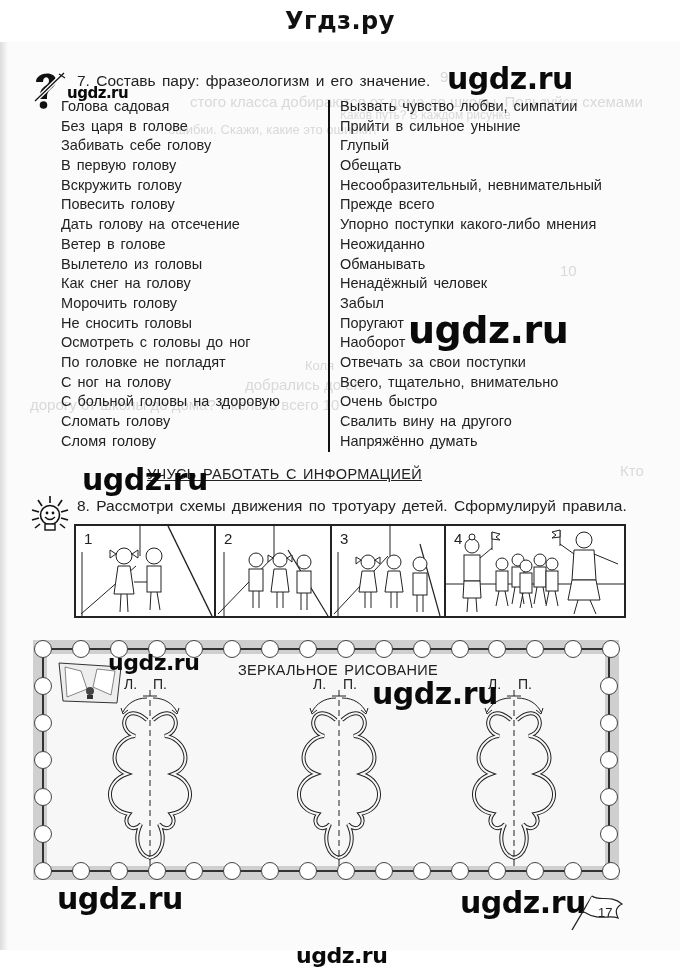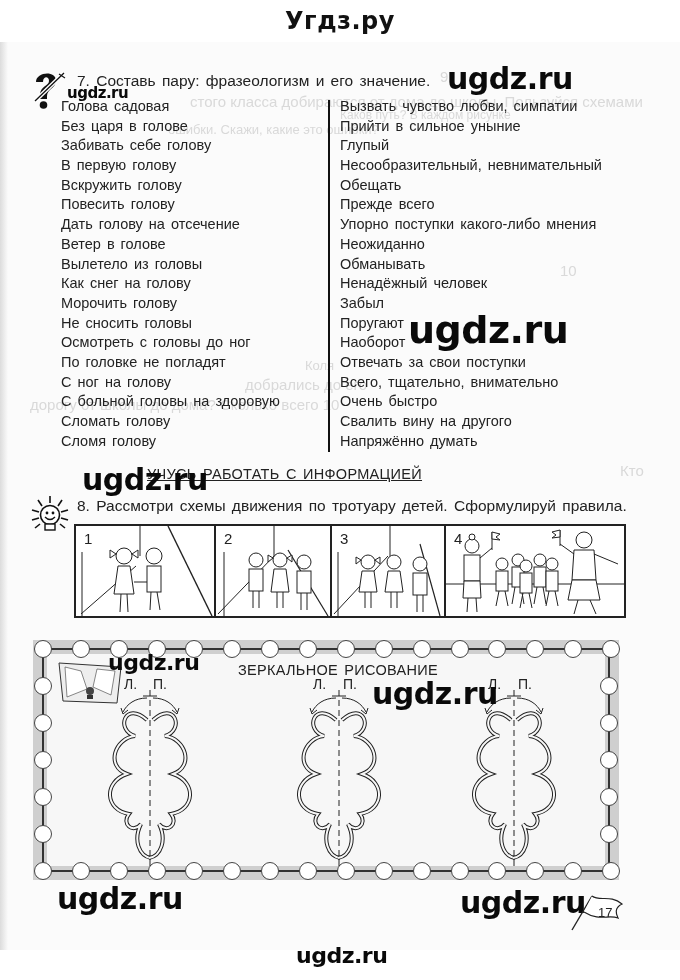--- a/index.html
+++ b/index.html
@@ -107,22 +107,22 @@
   <div class="row">С ног на голову</div>
   <div class="row">С больной головы на здоровую</div>
   <div class="row">Сломать голову</div>
   <div class="row">Сломя голову</div>
 </div>
 <div class="divider"></div>
 <div class="col col-right">
   <div class="row">Вызвать чувство любви, симпатии</div>
   <div class="row">Прийти в сильное уныние</div>
   <div class="row">Глупый</div>
+  <div class="row">Обещать</div>
   <div class="row">Несообразительный, невнимательный</div>
-  <div class="row">Обещать</div>
   <div class="row">Прежде всего</div>
   <div class="row">Упорно поступки какого-либо мнения</div>
   <div class="row">Неожиданно</div>
   <div class="row">Обманывать</div>
   <div class="row">Ненадёжный человек</div>
   <div class="row">Забыл</div>
   <div class="row">Поругают</div>
   <div class="row">Наоборот</div>
   <div class="row">Отвечать за свои поступки</div>
   <div class="row">Всего, тщательно, внимательно</div>

